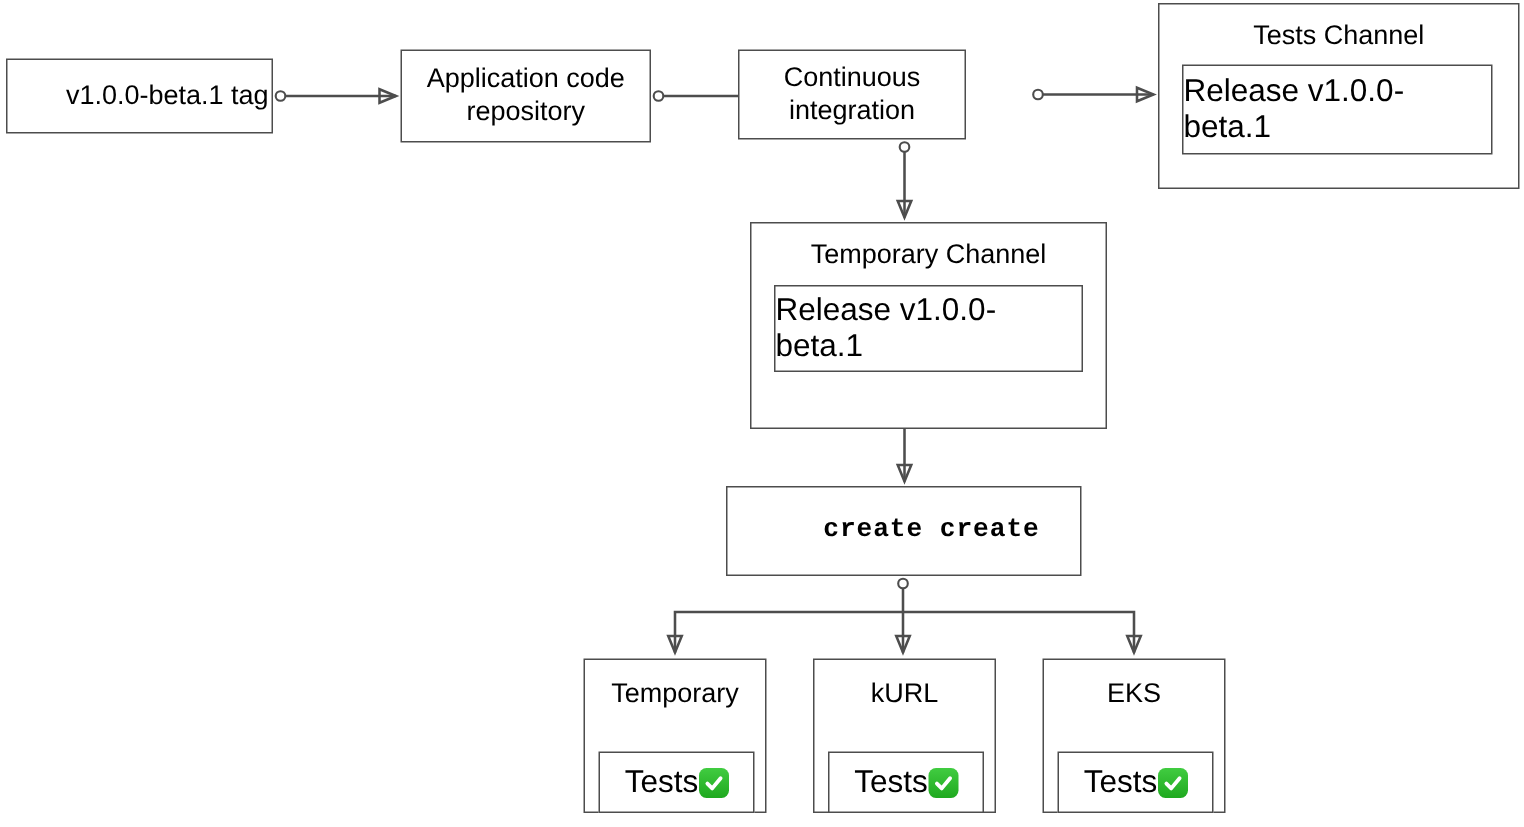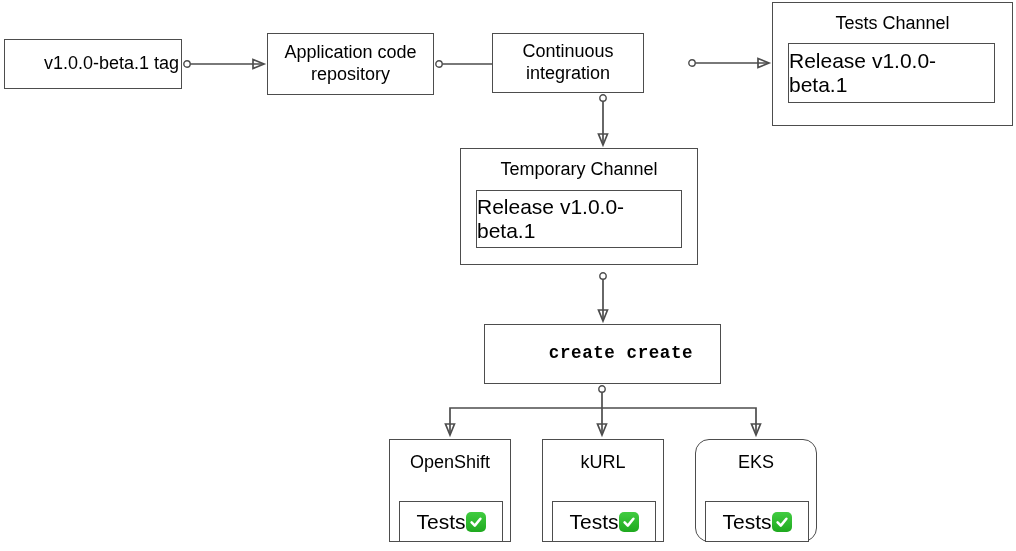--- a/index.html
+++ b/index.html
@@ -134,33 +134,33 @@
     <span>Continuous integration</span>
   </div>
 
   <div class="group" style="left:772px;top:2px;width:241px;height:124px;">
     <div class="group-title" style="top:0;height:40px;">Tests Channel</div>
     <div class="inner-box" style="left:15px;top:40px;width:207px;height:60px;">
       <span>Release v1.0.0-beta.1</span>
     </div>
   </div>
 
-  <div class="group" style="left:460px;top:148px;width:238px;height:117px;text-decoration:underline;">
+  <div class="group" style="left:500px;top:148px;width:238px;height:138px;text-decoration:underline;">
     <div class="group-title" style="top:0;height:41px;">Temporary Channel</div>
     <div class="inner-box" style="left:15px;top:41px;width:206px;height:58px;">
       <span>Release v1.0.0-beta.1</span>
     </div>
   </div>
 
   <div class="node mono" style="left:484px;top:324px;width:237px;height:60px;">
     <span>create create</span>
   </div>
 
   <div class="group" style="left:389px;top:439px;width:122px;height:103px;">
-    <div class="group-title" style="top:0;height:44px;">OpenShift</div>
+    <div class="group-title" style="top:0;height:44px;">Temporary</div>
     <div class="inner-box tests-box" style="left:9px;top:46px;width:104px;height:41px;">
       <span>Tests</span>
       <span class="check-icon">
         <svg width="16" height="16" viewBox="0 0 20 20">
           <polyline points="4.5,10.5 8.5,14.5 15.5,6" fill="none" stroke="#ffffff" stroke-width="3.2" stroke-linecap="round" stroke-linejoin="round"></polyline>
         </svg>
       </span>
     </div>
   </div>
 
@@ -169,21 +169,21 @@
     <div class="inner-box tests-box" style="left:9px;top:46px;width:104px;height:41px;">
       <span>Tests</span>
       <span class="check-icon">
         <svg width="16" height="16" viewBox="0 0 20 20">
           <polyline points="4.5,10.5 8.5,14.5 15.5,6" fill="none" stroke="#ffffff" stroke-width="3.2" stroke-linecap="round" stroke-linejoin="round"></polyline>
         </svg>
       </span>
     </div>
   </div>
 
-  <div class="group" style="left:695px;top:439px;width:122px;height:103px;border-radius:14px;">
+  <div class="group" style="left:695px;top:439px;width:122px;height:103px;">
     <div class="group-title" style="top:0;height:44px;">EKS</div>
     <div class="inner-box tests-box" style="left:9px;top:46px;width:104px;height:41px;">
       <span>Tests</span>
       <span class="check-icon">
         <svg width="16" height="16" viewBox="0 0 20 20">
           <polyline points="4.5,10.5 8.5,14.5 15.5,6" fill="none" stroke="#ffffff" stroke-width="3.2" stroke-linecap="round" stroke-linejoin="round"></polyline>
         </svg>
       </span>
     </div>
   </div>

